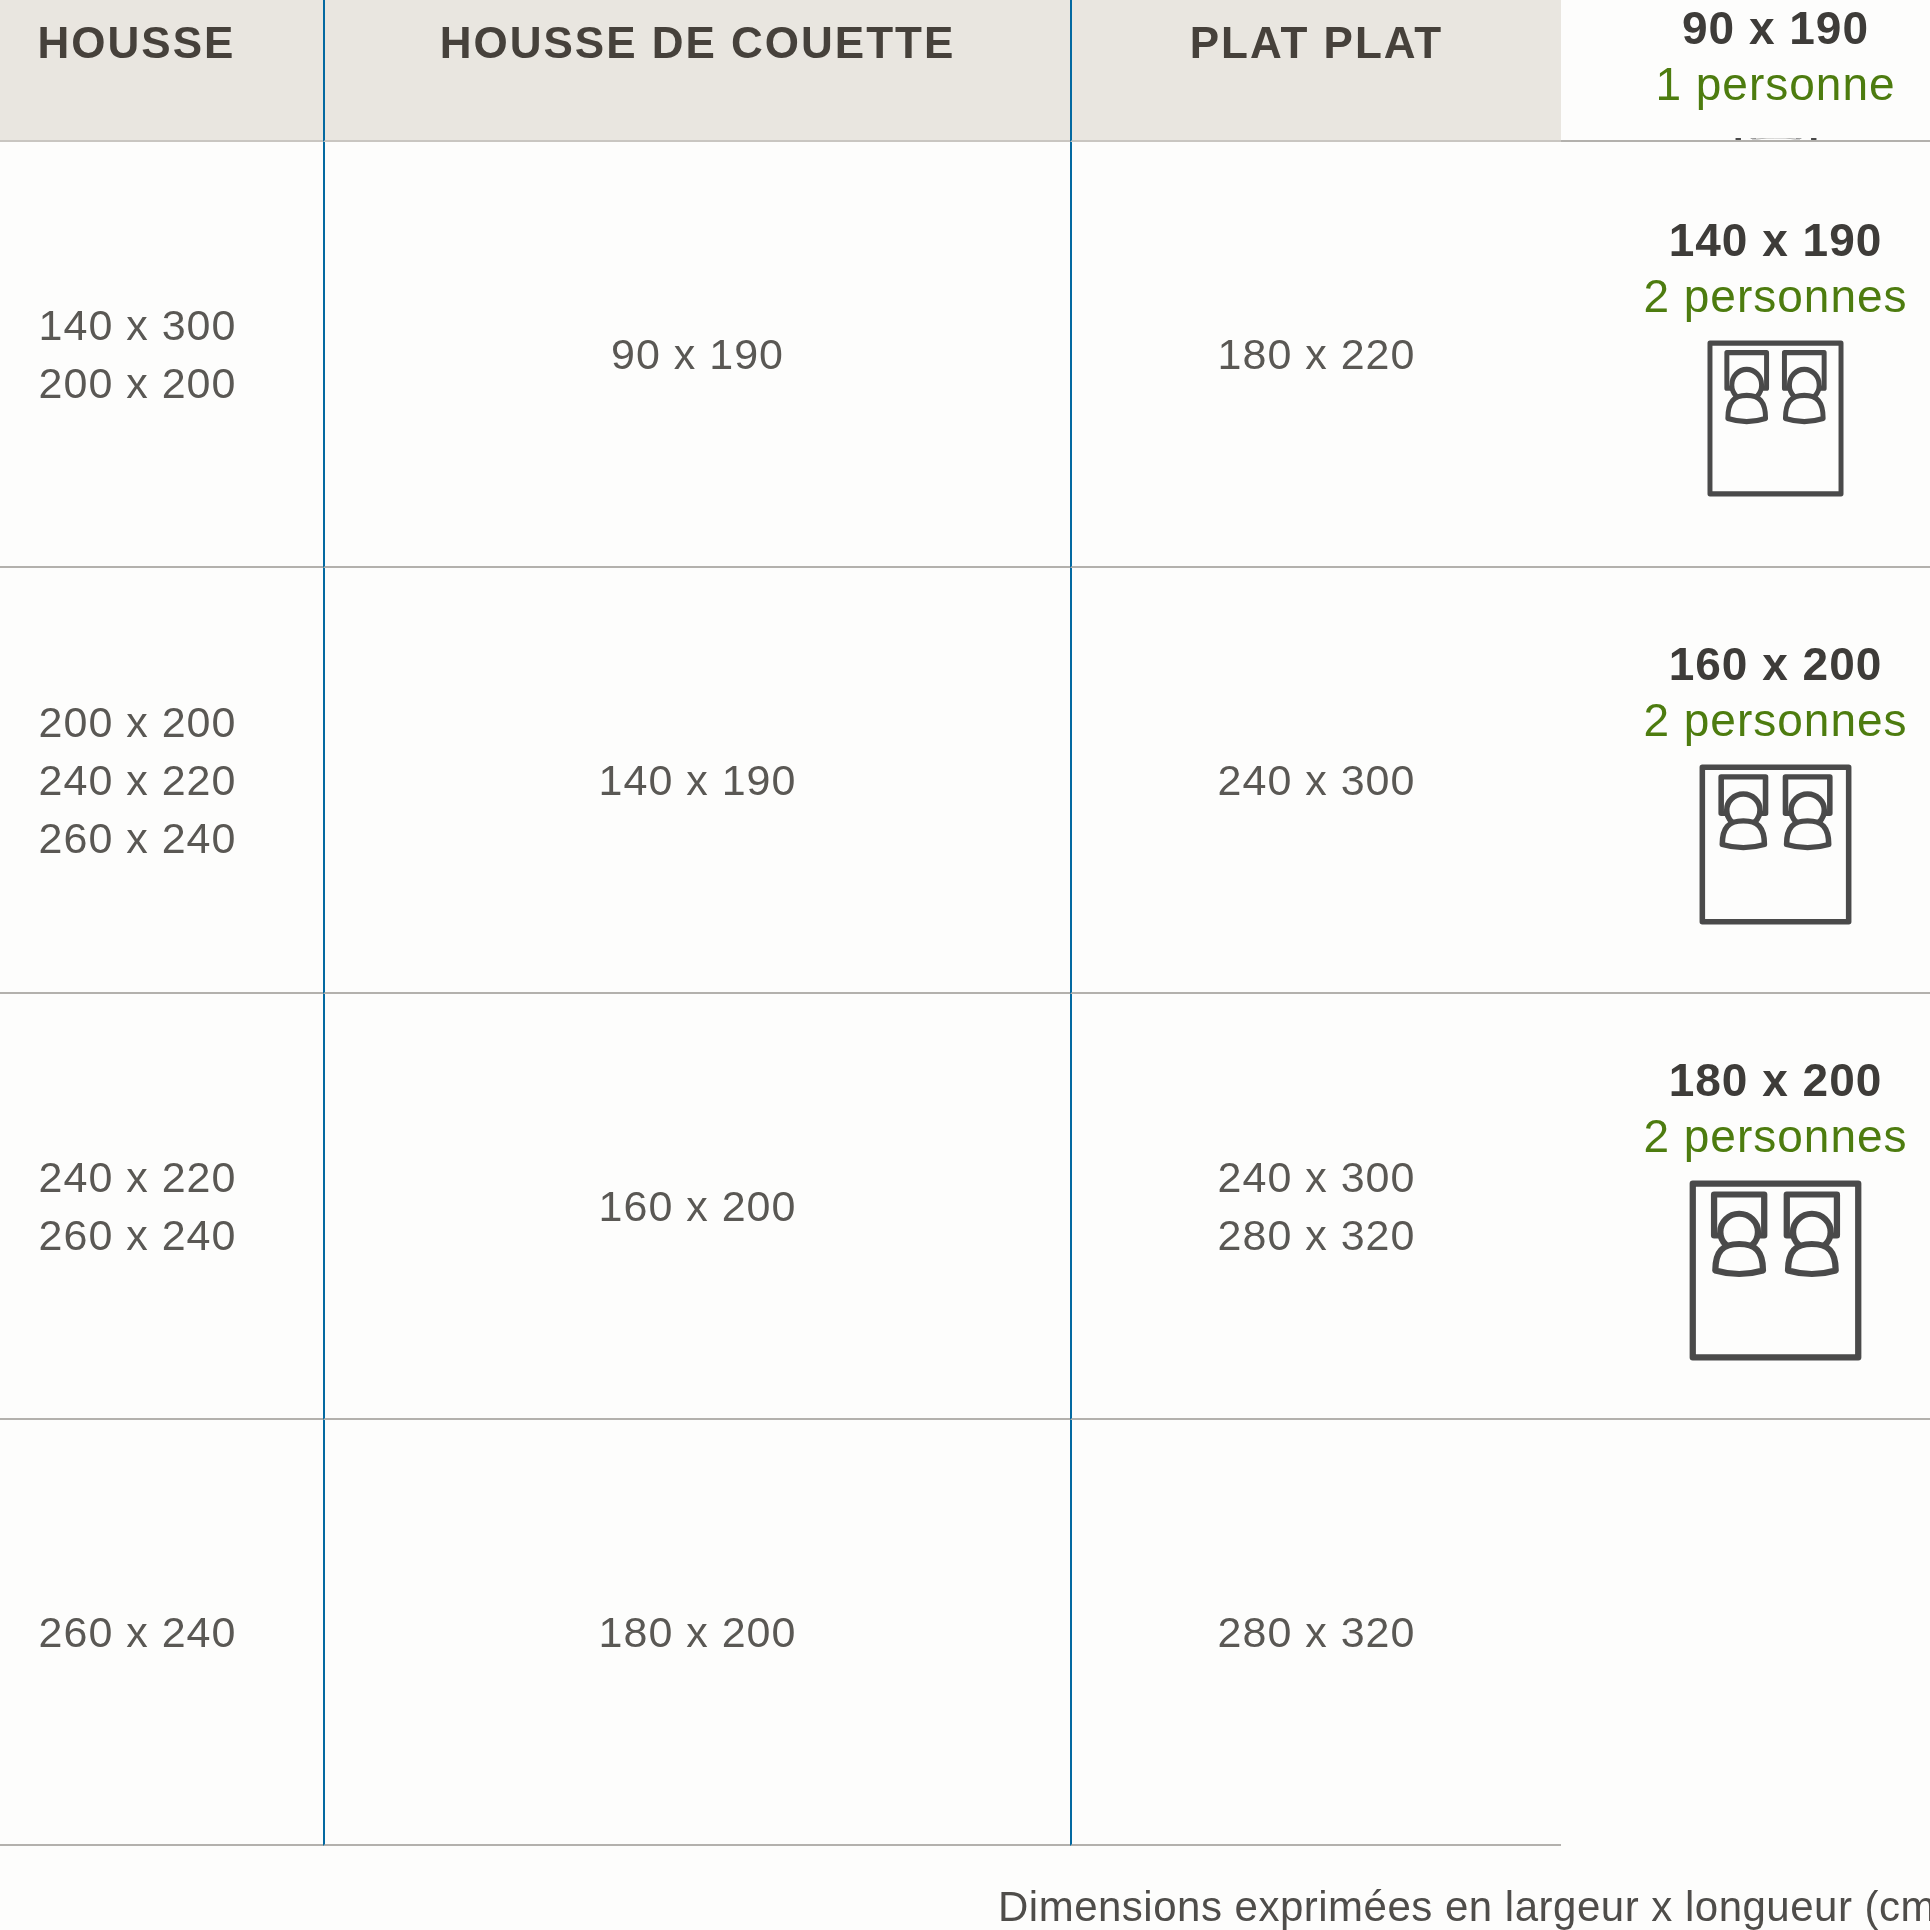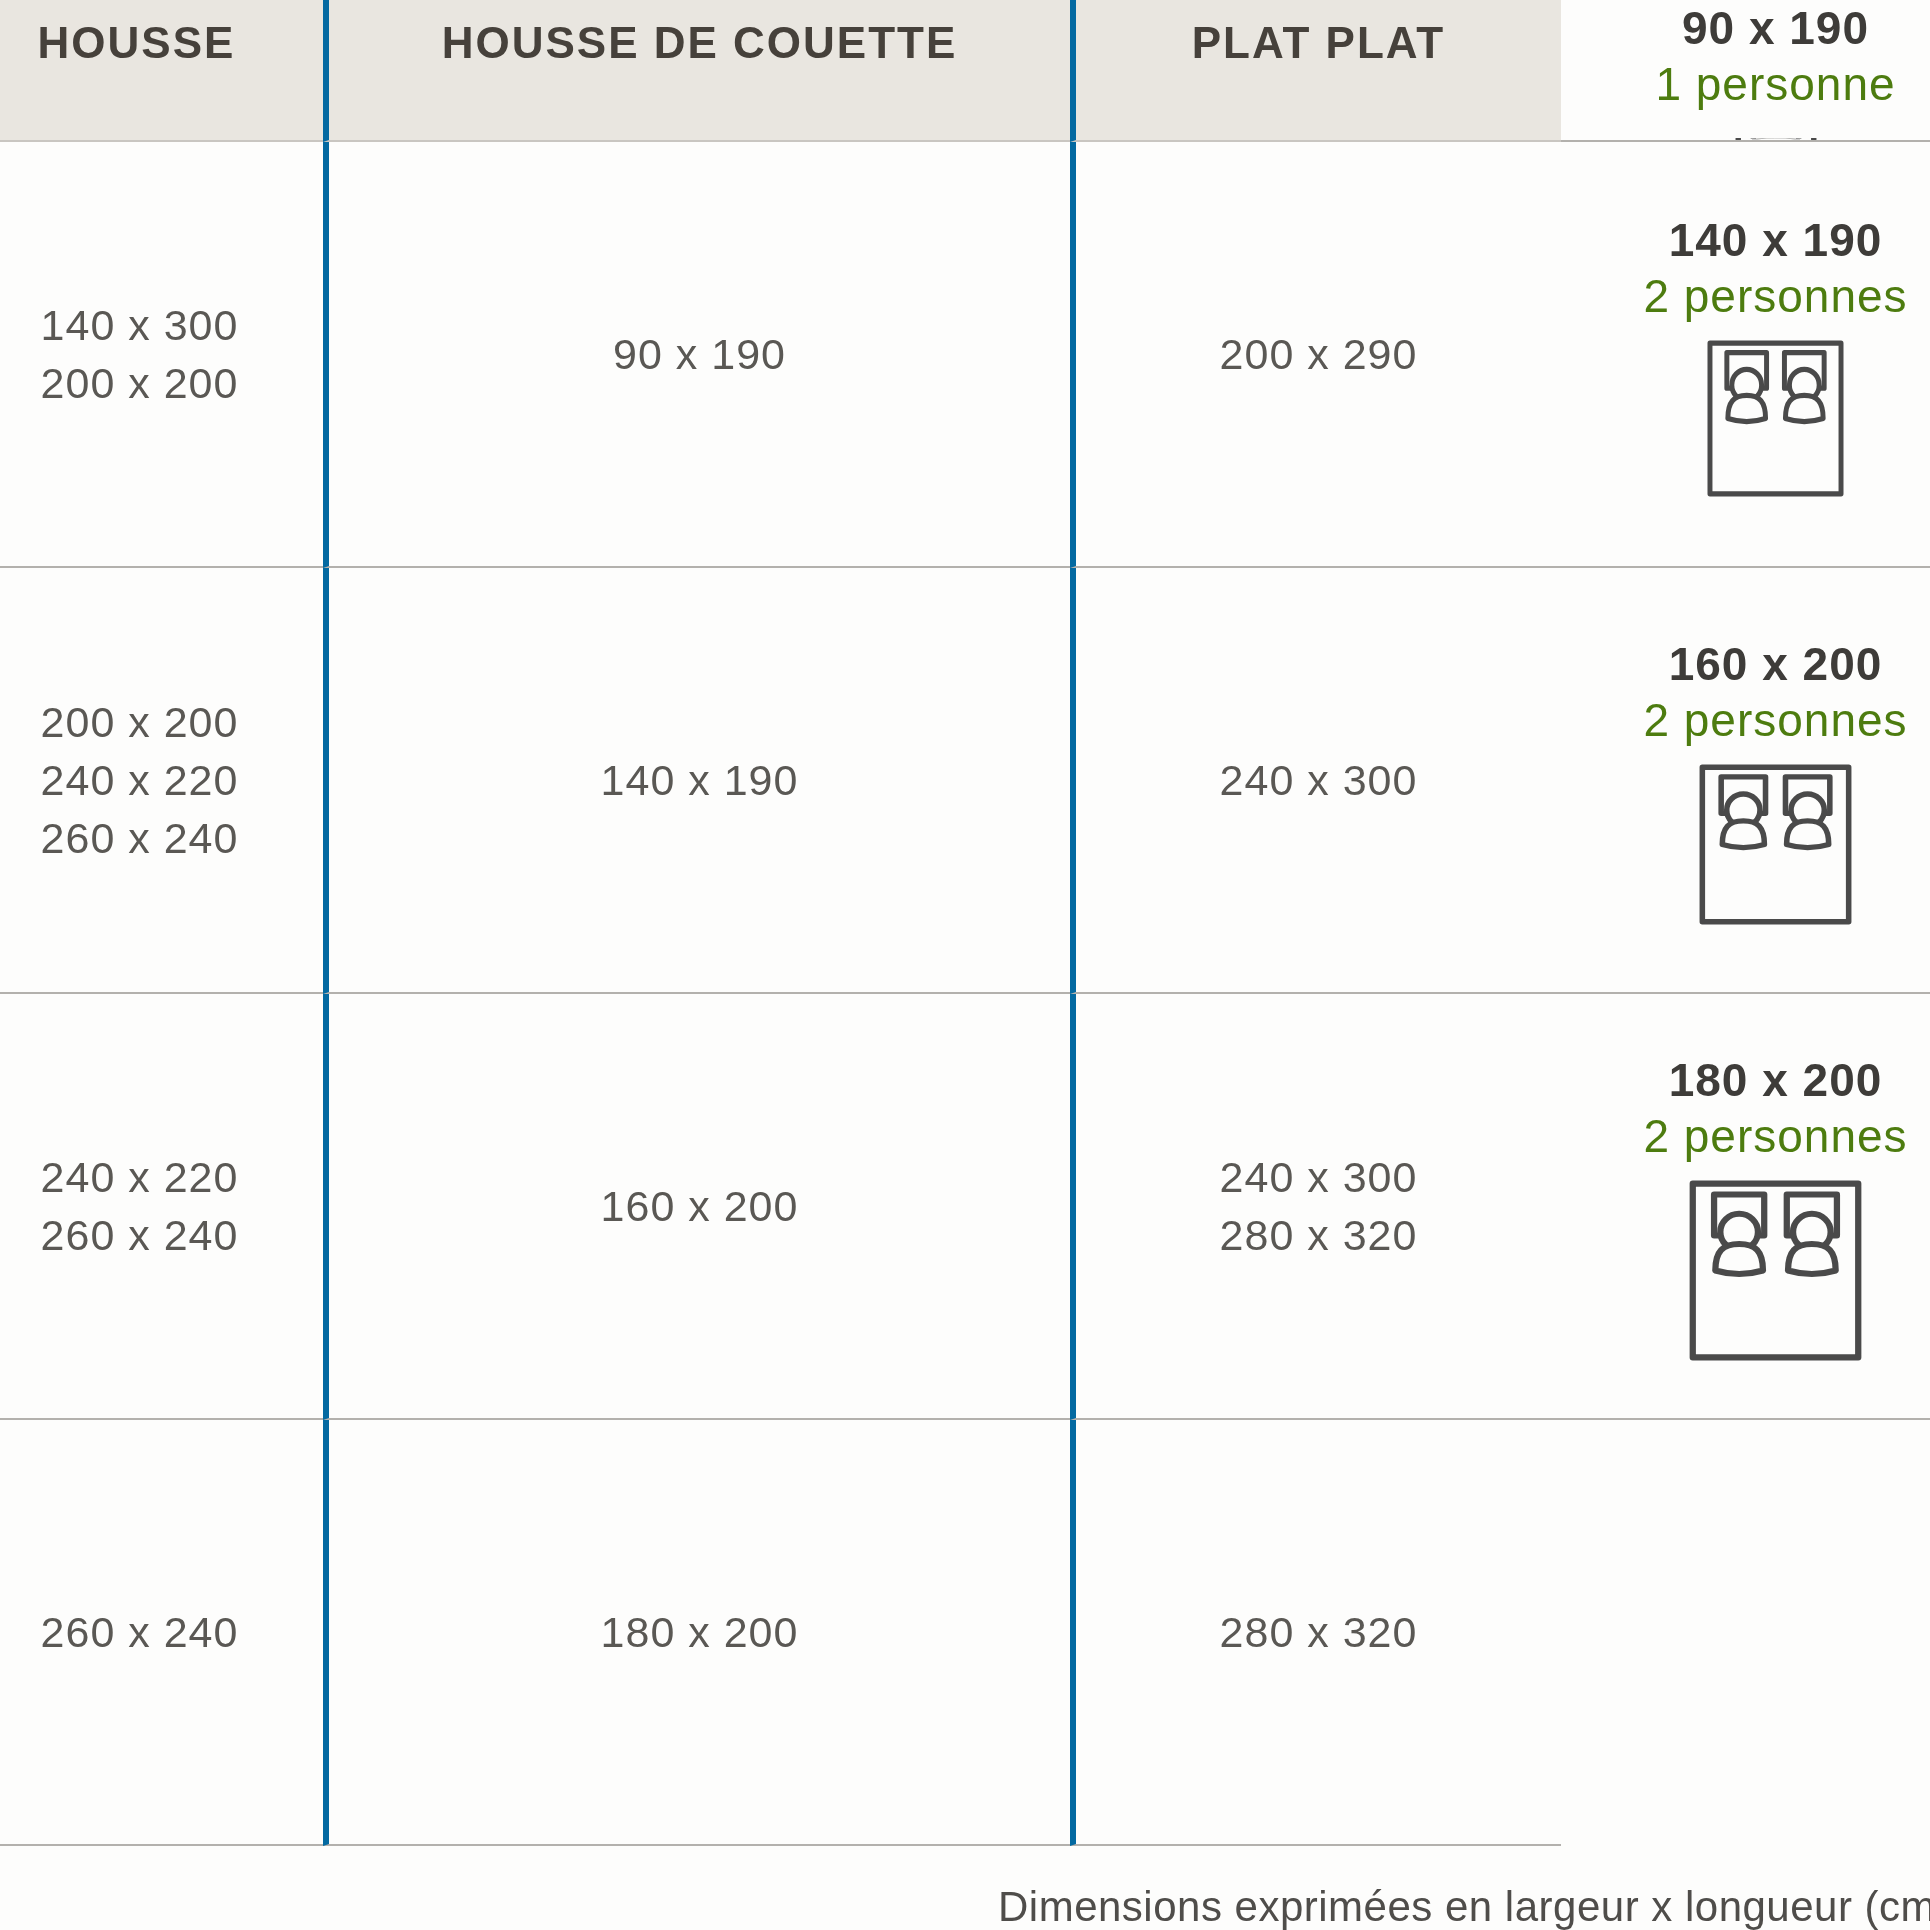--- a/index.html
+++ b/index.html
@@ -18,21 +18,21 @@
     grid-template-rows:142px 426px 426px 426px 426px;
   }
   .cell{
     display:flex;flex-direction:column;
     justify-content:center;align-items:center;
     text-align:center;
     border-bottom:2px solid #b3b1ad;
     background:#fdfdfc;
     overflow:visible;
   }
-  .cell.bl{border-left:6px solid #0369a1;}
+  .cell.bl{border-left:2px solid #0369a1;}
   .hcell{
     justify-content:flex-start;
     padding-top:18px;
     background:#e9e6e0;
     border-bottom:2px solid #c9c6c1;
     font-weight:bold;
     font-size:44px;
     letter-spacing:2px;
     color:#46413b;
   }
@@ -88,21 +88,21 @@
     </svg>
   </div>
   <div class="cell bl">
     <span class="val">140 x 300</span>
     <span class="val">200 x 200</span>
   </div>
   <div class="cell bl">
     <span class="val">90 x 190</span>
   </div>
   <div class="cell bl">
-    <span class="val">200 x 290</span>
+    <span class="val">180 x 220</span>
   </div>
 
   <div class="cell">
     <span class="size-label">140 x 190</span>
     <span class="capacity">2 personnes</span>
     <svg class="bed-icon dbl" width="137" height="157" viewBox="0 0 138 150" preserveAspectRatio="none">
       <rect class="ln" x="3" y="3" width="132" height="144" stroke-width="5"></rect>
       <rect class="ln" x="20" y="12" width="40" height="34" stroke-width="5"></rect>
       <rect class="ln" x="78" y="12" width="40" height="34" stroke-width="5"></rect>
       <circle class="ln" cx="40" cy="43" r="15" stroke-width="5"></circle>

